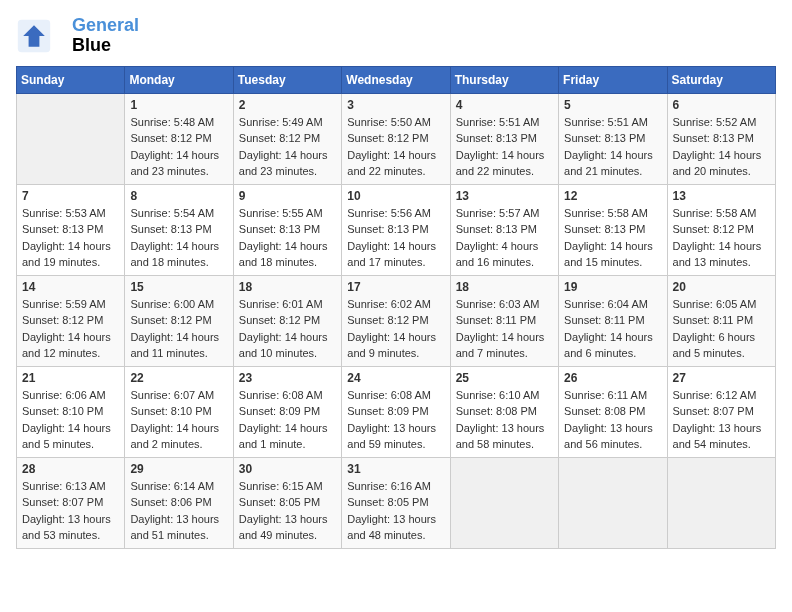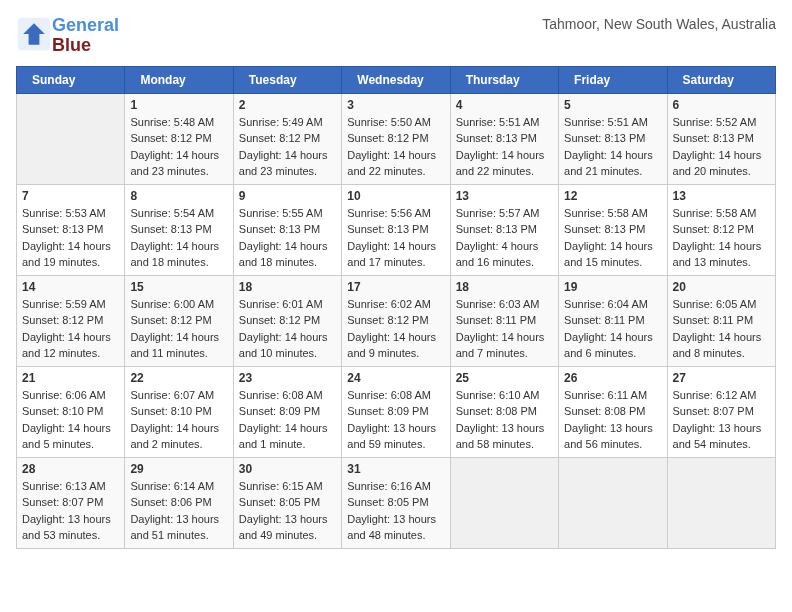--- a/index.html
+++ b/index.html
@@ -11,22 +11,22 @@
       padding: 16px;
     }
     .header {
       display: flex;
       align-items: flex-start;
       justify-content: space-between;
       margin-bottom: 10px;
     }
     .logo {
       display: flex;
-      align-items: flex-start;
-      gap: 0;
+      align-items: center;
+      gap: 20px;
     }
     .logo-text {
       font-size: 18px;
       font-weight: bold;
       color: #333;
       line-height: 1.1;
     }
     .logo-text span {
       color: #4a90d9;
     }
@@ -47,21 +47,21 @@
       color: #555;
     }
     table {
       width: 100%;
       border-collapse: collapse;
       font-size: 11px;
     }
     thead tr th {
       background-color: #3a6bbf;
       color: #fff;
-      padding: 6px 15px;
+      padding: 6px 4px;
       text-align: left;
       font-size: 12px;
       font-weight: bold;
       border: 1px solid #2d55a0;
     }
     tbody tr td {
       border: 1px solid #ccc;
       vertical-align: top;
       padding: 4px 5px;
       min-height: 80px;
@@ -94,25 +94,24 @@
 <body>
 
 <div class="header">
   <div class="logo">
     <svg class="logo-icon" viewBox="0 0 40 40" width="40" height="40">
       <rect x="2" y="2" width="36" height="36" rx="4" fill="#e8f0fa"></rect>
       <polygon points="20,8 32,20 26,20 26,32 14,32 14,20 8,20" fill="#3a6bbf"></polygon>
     </svg>
     <div class="logo-text">
       <div><span>General</span></div>
-      <div><span style="color:#7f1d1d;">Blue</span></div>
+      <div><span style="color:#000000;">Blue</span></div>
     </div>
   </div>
   <div class="title-block">
-    <div class="calendar-subtitle">Tahmoor, New South Wales, Australia</div>
   </div>
 </div>
 
 <table>
   <thead>
     <tr>
       <th>Sunday</th>
       <th>Monday</th>
       <th>Tuesday</th>
       <th>Wednesday</th>
@@ -278,21 +277,21 @@
           <span>Sunrise: 6:04 AM</span><br>
           <span>Sunset: 8:11 PM</span><br>
           <span>Daylight: 14 hours and 6 minutes.</span>
         </div>
       </td>
         <td>
         <span class="day-number">20</span>
         <div class="day-info">
           <span>Sunrise: 6:05 AM</span><br>
           <span>Sunset: 8:11 PM</span><br>
-          <span>Daylight: 14 hours and 8 minutes.</span>
+          <span>Daylight: 6 hours and 5 minutes.</span>
         </div>
       </td>
       </tr>
       <tr>
         <td>
         <span class="day-number">21</span>
         <div class="day-info">
           <span>Sunrise: 6:06 AM</span><br>
           <span>Sunset: 8:10 PM</span><br>
           <span>Daylight: 14 hours and 5 minutes.</span>

